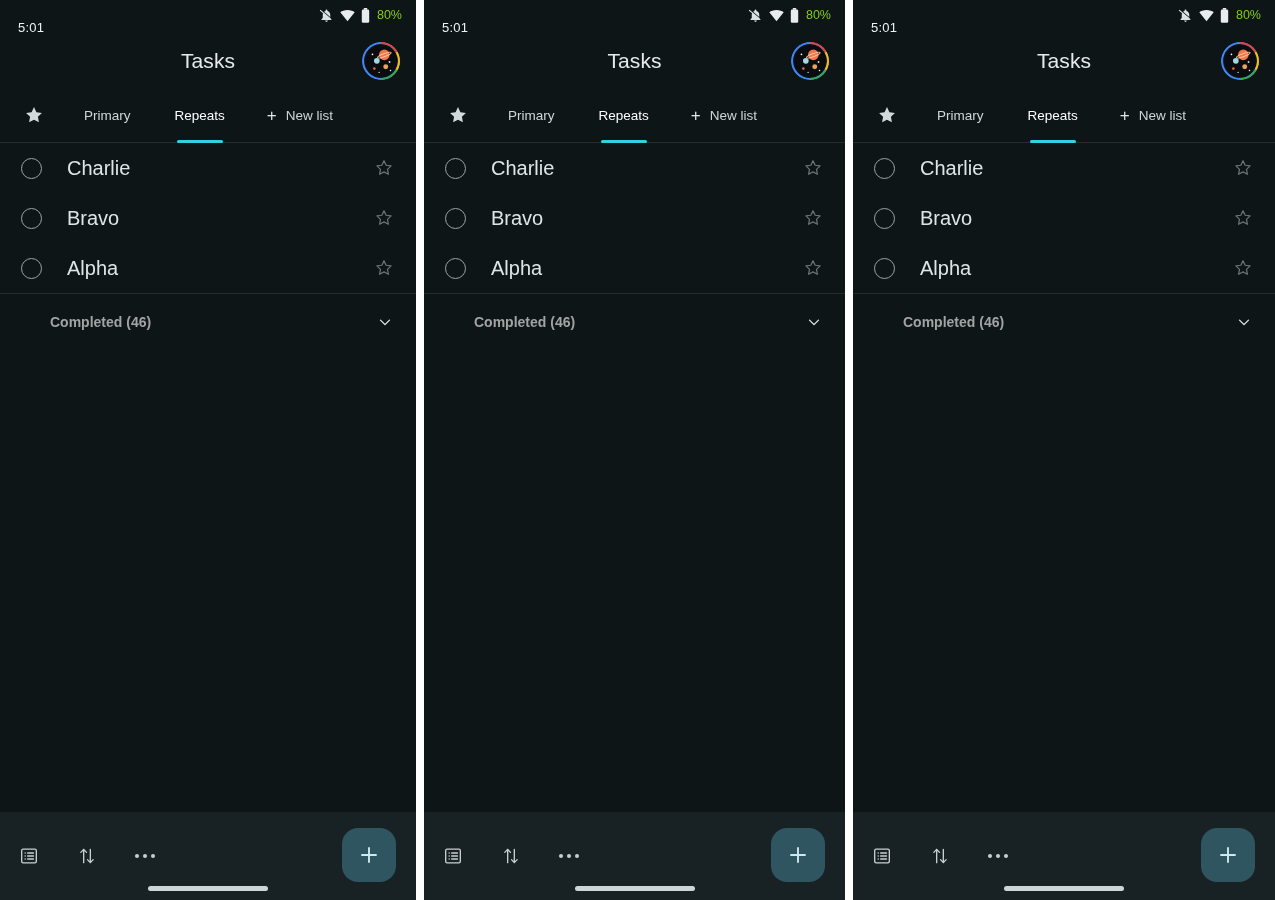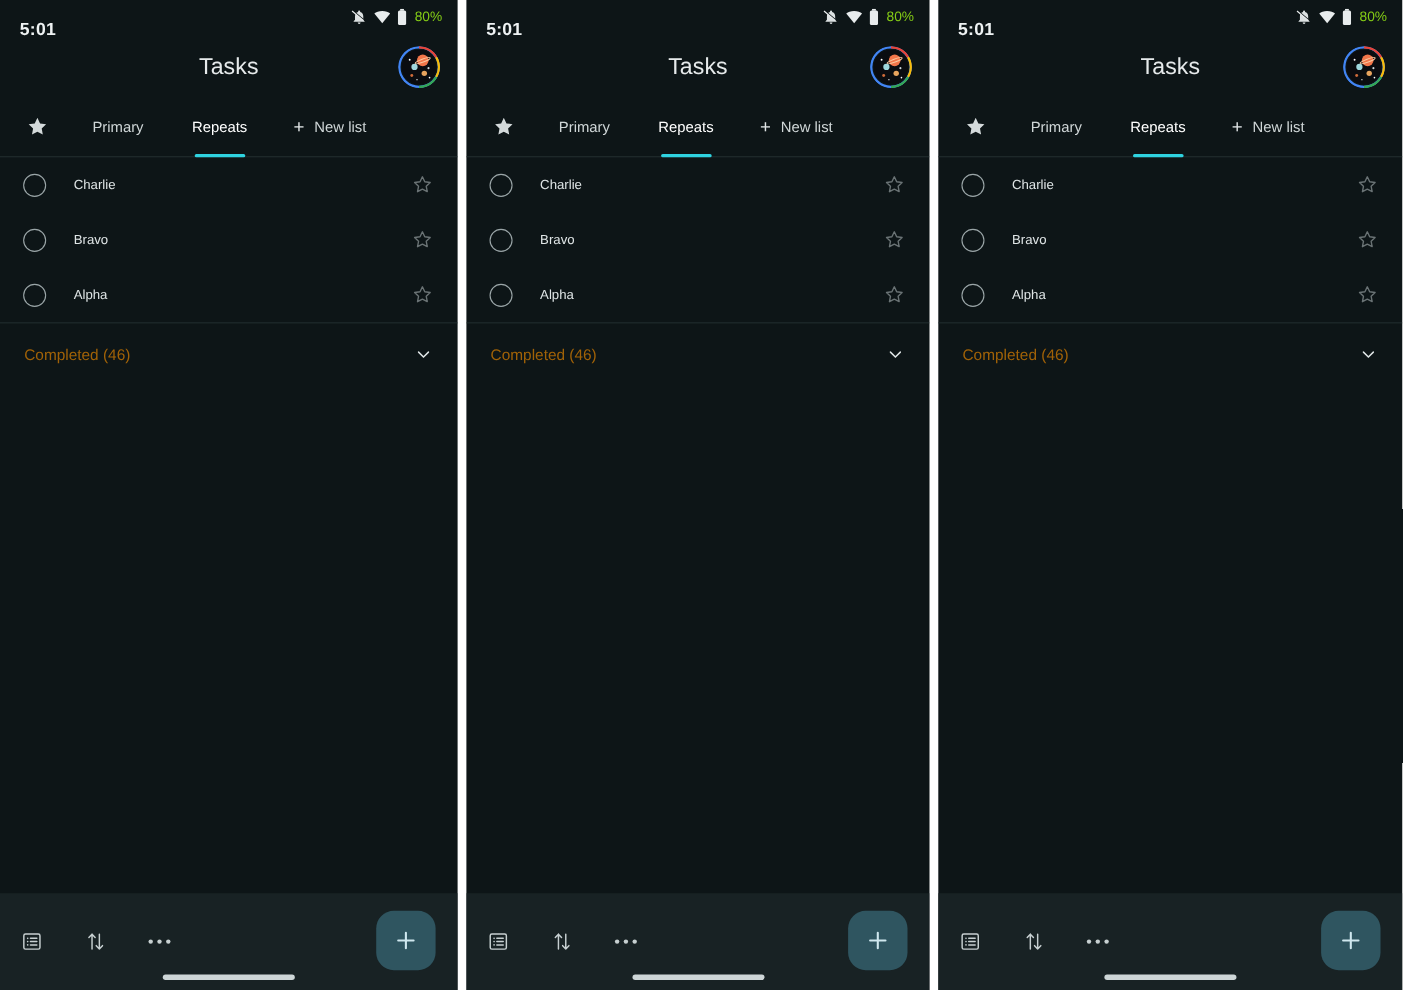--- a/index.html
+++ b/index.html
@@ -30,22 +30,22 @@
   .statusbar {
     position: relative;
     height: 30px;
     display: flex;
     align-items: center;
     justify-content: space-between;
     padding: 0 14px 0 18px;
     color: #e8eced;
   }
   .status-time {
-    font-size: 16px;
-    font-weight: 700;
+    font-size: 13px;
+    font-weight: 400;
     letter-spacing: .2px;
     color: #eef2f3;
     margin-top: 25px;
   }
   .status-icons {
     display: flex;
     align-items: center;
     gap: 6px;
   }
   .status-icons svg { display: block; }
@@ -130,21 +130,21 @@
     padding: 0 22px 0 21px;
   }
   .task-check {
     width: 21px; height: 21px;
     border: 1.6px solid #9aa5a7;
     border-radius: 50%;
     flex: 0 0 auto;
   }
   .task-label {
     margin-left: 25px;
-    font-size: 12px;
+    font-size: 20px;
     color: #dfe5e6;
     flex: 1 1 auto;
   }
   .task-star { flex: 0 0 auto; opacity: .55; }
   .task-star svg { display: block; }
 
   .list-divider {
     height: 1px;
     background: #222d2f;
   }
@@ -152,22 +152,23 @@
   
   .completed-row {
     height: 56px;
     display: flex;
     align-items: center;
     justify-content: space-between;
     padding: 0 22px 0 22px;
   }
   .completed-label {
     font-size: 14px;
-    color: #a16207;
-    font-weight: 400;
+    color: #a3a3a3;
+    font-weight: 700;
+    margin-left: 28px;
   }
   .chev svg { display: block; }
 
   
   .bottombar {
     position: absolute;
     left: 0; right: 0; bottom: 0;
     height: 88px;
     background: #182224;
     display: flex;

